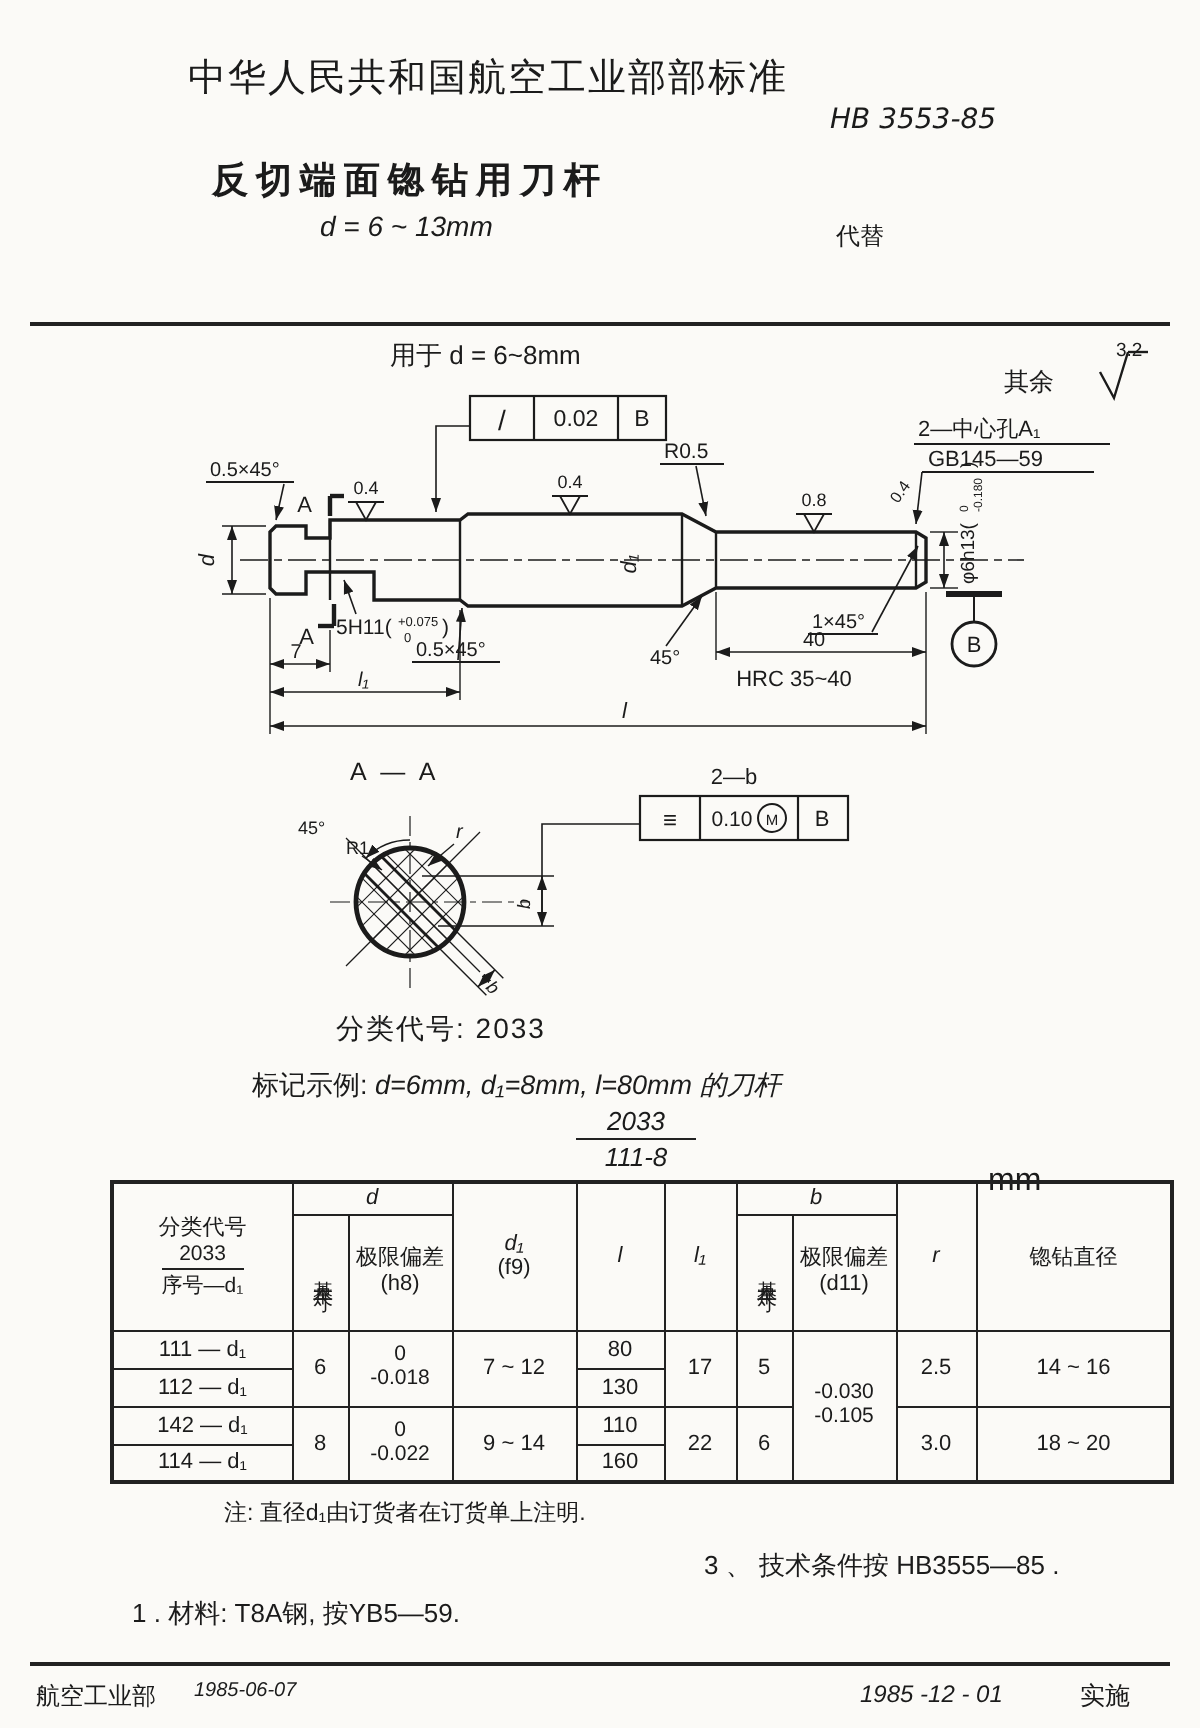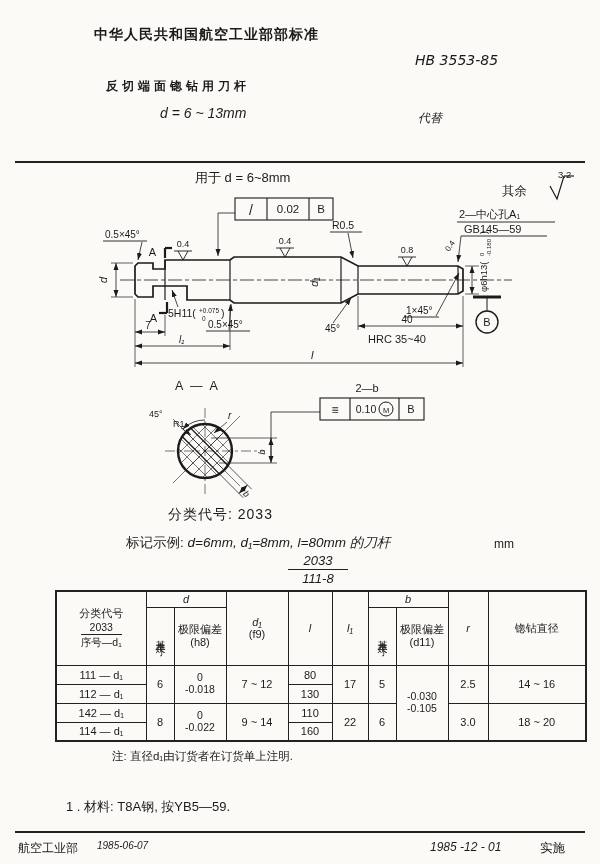--- a/index.html
+++ b/index.html
@@ -1,32 +1,32 @@
 <!DOCTYPE html>
 <html><head>
 <meta charset="utf-8">
 <style>
   html,body{margin:0;padding:0;background:#e8e8e8;}
   .page{position:relative;width:600px;height:864px;background:#fbfaf7;color:#1b1b1b;
         font-family:"Liberation Sans",sans-serif;overflow:hidden;}
   .abs{position:absolute;}
-  .org{top:26px;left:94px;font-size:14px;font-weight:bold;letter-spacing:1px;}
+  .org{top:26px;left:94px;font-size:19px;font-weight:normal;letter-spacing:1px;}
   .stdno{top:52px;left:415px;font-size:14px;font-style:italic;font-family:"DejaVu Sans",sans-serif;}
-  .title{top:78px;left:106px;font-size:12px;font-weight:bold;letter-spacing:4px;}
+  .title{top:78px;left:106px;font-size:18px;font-weight:bold;letter-spacing:4px;}
   .subtitle{top:105px;left:160px;font-size:14px;font-style:italic;}
-  .replaces{top:110px;left:418px;font-size:12px;font-style:italic;}
+  .replaces{top:110px;left:418px;font-size:12px;}
   .rule{left:15px;width:570px;border-top:2px solid #222;height:0;}
   .rule1{top:161px;}
   .rule2{top:831px;border-top-width:2.5px;}
   .classline{top:506px;left:168px;font-size:14px;letter-spacing:1px;}
   .example{top:534px;left:126px;font-size:13.5px;}
   .desig{top:553px;left:288px;width:60px;text-align:center;font-style:italic;font-size:13px;}
   .desig .num{display:block;border-bottom:1.5px solid #222;padding-bottom:1px;}
   .desig .den{display:block;padding-top:1px;}
-  .unit{top:537px;left:494px;font-size:12px;}
+  .unit{top:582px;left:494px;font-size:16px;}
   table.spec{position:absolute;top:590px;left:55px;width:530px;border-collapse:collapse;
              font-size:11px;table-layout:fixed;}
   table.spec th,table.spec td{border:1px solid #222;padding:0 2px;text-align:center;
              font-weight:normal;vertical-align:middle;}
   table.spec{border:2px solid #222;}
   table.spec .vert{writing-mode:vertical-rl;text-orientation:upright;letter-spacing:2px;
              margin:0 auto;font-size:10px;line-height:1;}
   .frac .num{display:block;border-bottom:1px solid #222;padding:0 4px 1px;}
   .frac .den{display:block;padding-top:1px;}
   .two span{display:block;line-height:1.15;}
@@ -374,20 +374,21 @@
     </tr>
     <tr style="height:19px">
       <td>114 — d₁</td>
       <td>160</td>
     </tr>
   </tbody>
     </table>
 
   <div class="abs notes note0">注: 直径d₁由订货者在订货单上注明.</div>
   <div class="abs notes note1">1 . 材料: T8A钢, 按YB5—59.</div>
+  <div class="abs notes note3">3 、 技术条件按 HB3555—85 .</div>
 
   <div class="abs rule rule2"></div>
   <div class="abs f-issuer">航空工业部</div>
   <div class="abs f-idate">1985-06-07</div>
   <div class="abs f-ilab">发布</div>
   <div class="abs f-mdate">1985 -12 - 01</div>
   <div class="abs f-mlab">实施</div>
 
 </div>
 

